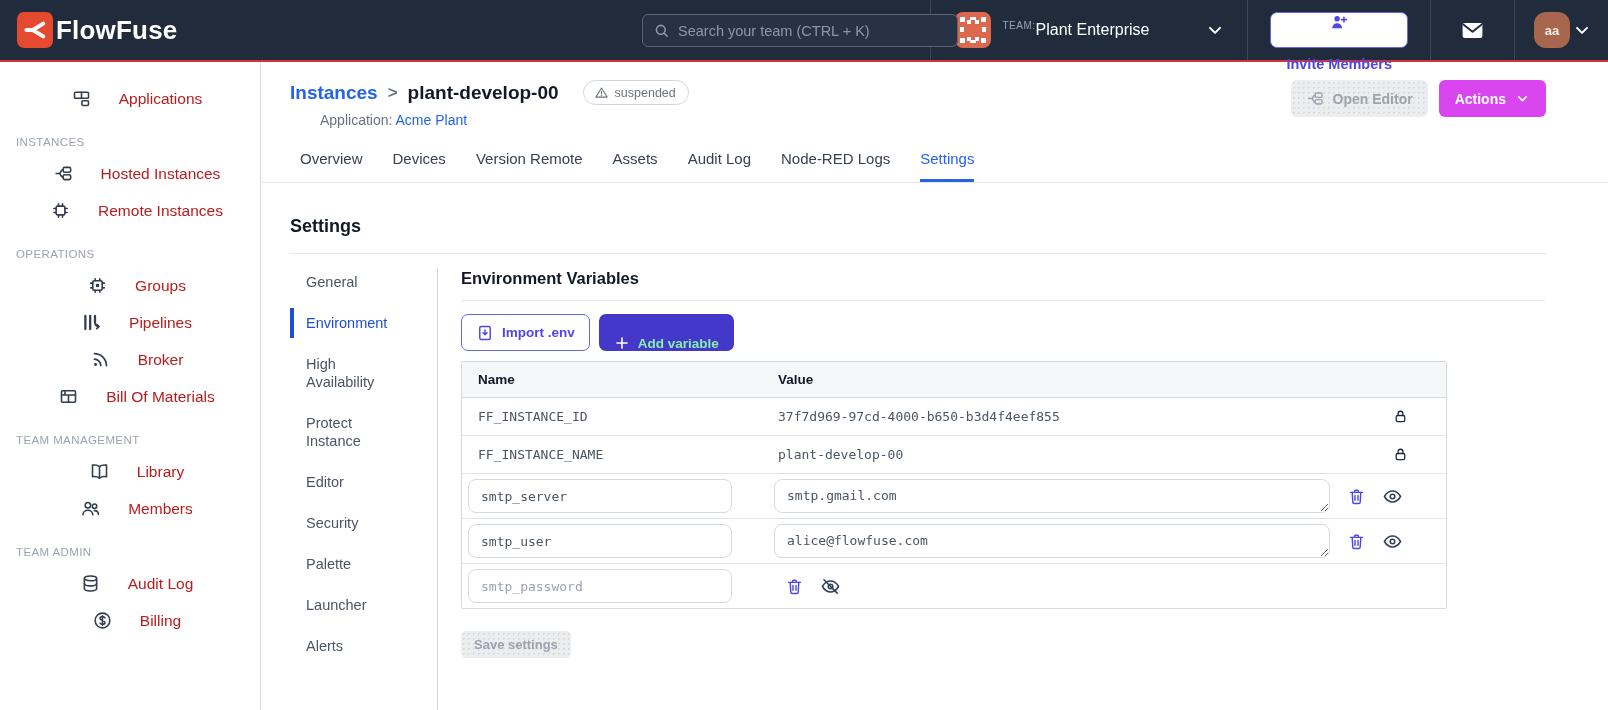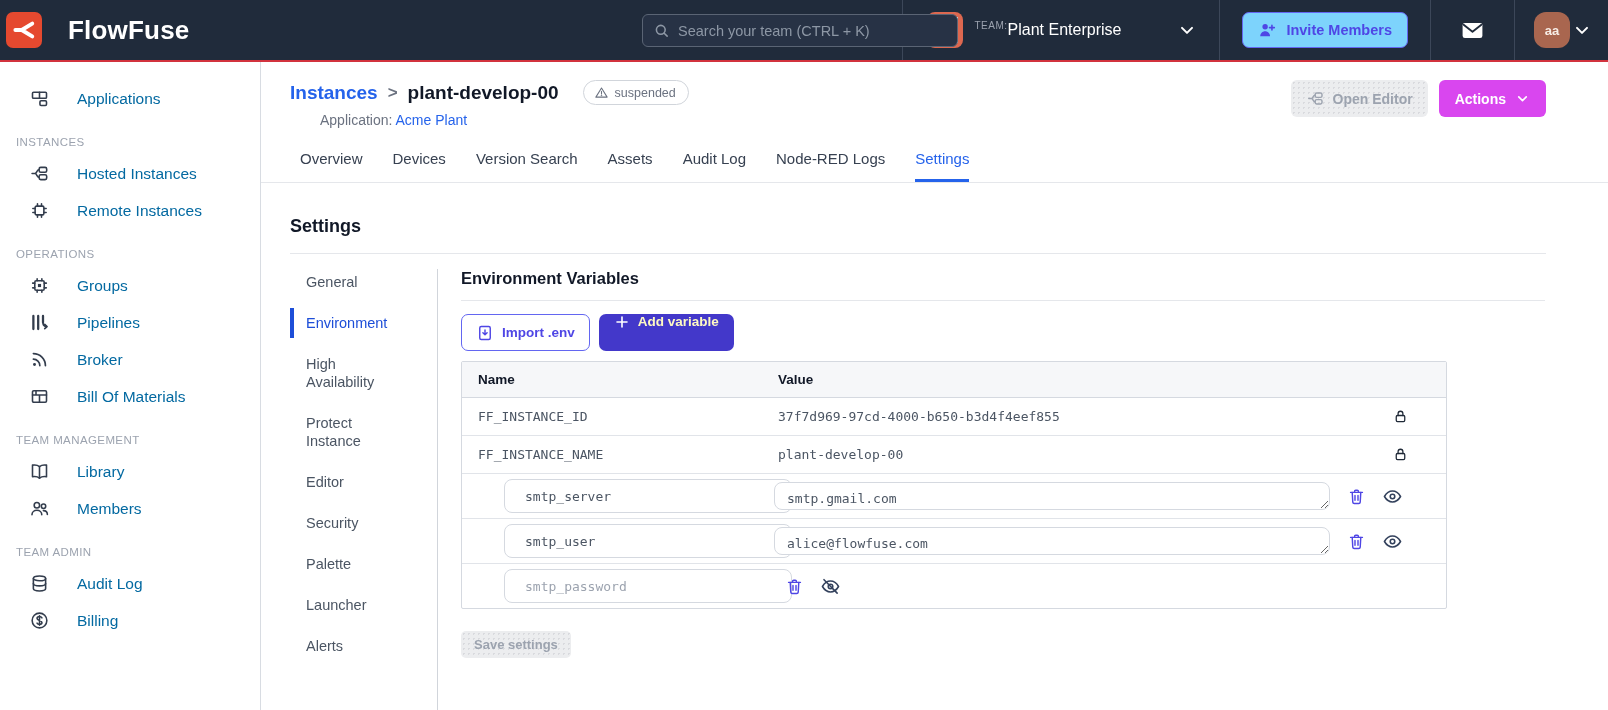--- a/index.html
+++ b/index.html
@@ -3,52 +3,52 @@
 <meta charset="utf-8">
 <style>
   * { margin:0; padding:0; box-sizing:border-box; }
   html,body { width:1608px; height:710px; overflow:hidden; background:#fff;
               font-family:"Liberation Sans", sans-serif; }
   .app { width:1608px; height:710px; display:flex; flex-direction:column; }
 
   
   .navbar { height:62px; background:#202B3B; border-bottom:2px solid #D2333E;
             display:flex; align-items:stretch; position:relative; flex:none; color:#fff; }
-  .brand { display:flex; align-items:center; gap:26px; padding-left:6px;justify-content:flex-end; }
+  .brand { display:flex; align-items:center; gap:3px; padding-left:17px;justify-content:flex-end; }
   .brand-mark { width:36px; height:36px; border-radius:7px; background:#E5492F;
                 display:flex; align-items:center; justify-content:center; }
   .brand-name { font-size:26px; font-weight:700; letter-spacing:.2px; }
   .nav-search { position:absolute; left:642px; top:14px; width:316px; height:33px;
                 background:#273245; border:1px solid #5A6474; border-radius:6px;
                 display:flex; align-items:center; gap:8px; padding:0 10px; }
   .nav-search input { background:transparent; border:none; outline:none; color:#C3CAD4;
                       font-size:14.5px; width:100%; font-family:"Liberation Sans",sans-serif; }
   .nav-search input::placeholder { color:#8D97A5; }
   .nav-right { margin-left:auto; display:flex; align-items:stretch; }
   .nav-cell { display:flex; align-items:center; border-left:1px solid #3C4759; padding:0 22px; cursor:pointer; }
   .team-avatar { width:36px; height:36px; border-radius:8px; margin-right:12px; flex:none; }
   .team-meta { display:flex; flex-direction:row; line-height:1.2; margin-right:56px; }
   .team-label { font-size:10px; color:#9CA3AF; letter-spacing:.5px; }
   .team-name { font-size:16px; color:#fff; }
-  .invite-btn { background:#7dd3fc; color:#4F46E5; border:1.5px solid #6366F1; border-radius:7px;
-                height:36px; display:flex; align-items:center; gap:9px; padding:0 15px;
-                font-size:14.5px; font-weight:700; cursor:pointer; font-family:inherit; }
+  .invite-btn { background:#ffffff; color:#4F46E5; border:1.5px solid #6366F1; border-radius:7px;
+                height:36px; display:flex; align-items:center; gap:24px; padding:0 15px;
+                font-size:14.5px; font-weight:700; cursor:pointer; font-family:inherit;flex-direction:column; }
   .avatar { width:36px; height:36px; border-radius:12px; background:#A9664F; color:#F7ECE5;
             display:flex; align-items:center; justify-content:center; font-size:13px; font-weight:700; }
 
   
   .shell { flex:1; display:flex; min-height:0; }
 
   
   .sidebar { width:261px; flex:none; background:#fff; border-right:1px solid #D8DCE2;
              padding-top:18px; overflow:hidden; }
   .side-section-label { font-size:11.5px; color:#9CA3AF; letter-spacing:.4px; padding:0 16px;
                         margin:19px 0 7px 0; }
   .side-item { display:flex; align-items:center; gap:27px; padding:8px 16px 8px 29px;
-               font-size:15.5px; color:#0369a1; cursor:pointer; height:37px; }
+               font-size:15.5px; color:#b91c1c; cursor:pointer; height:37px;justify-content:center; }
   .side-item .icn { width:21px; height:21px; color:#333D4D; flex:none; display:flex; }
   svg { display:block; }
 
   
   .main { flex:1; min-width:0; display:flex; flex-direction:column; background:#fff; }
   .page-header { display:flex; align-items:flex-start; padding:18px 62px 0 29px; }
   .crumb-row { display:flex; align-items:center; gap:10px; }
   .crumb-link { color:#2563EB; font-size:19px; font-weight:700; cursor:pointer; }
   .crumb-sep { color:#6B7280; font-size:17px; font-weight:700; }
   .crumb-current { color:#111827; font-size:19px; font-weight:700; }
@@ -88,38 +88,38 @@
                  border-bottom:1px solid #E5E7EB; }
   .env-toolbar { display:flex; gap:9px; margin-top:13px; width:952px; }
   .env-search { flex:1; height:37px; border:1px solid #D1D5DB; border-radius:8px;
                 display:flex; align-items:center; gap:9px; padding:0 12px; background:#fff; }
   .env-search input { border:none; outline:none; font-size:14px; width:100%; color:#374151;
                       font-family:"Liberation Sans",sans-serif; }
   .env-search input::placeholder { color:#9CA3AF; }
   .btn-outline { background:#fff; color:#4F46E5; border:1px solid #6366F1; border-radius:7px;
                  height:37px; padding:0 14px; font-size:13.5px; font-weight:700;
                  display:flex; align-items:center; gap:8px; cursor:pointer; font-family:inherit; }
-  .btn-add { background:#4338CA; color:#fef9c3; border:none; border-radius:7px; height:37px;
-             padding:0 15px; font-size:13.5px; font-weight:700; display:flex; align-items:flex-start;
+  .btn-add { background:#4338CA; color:#86efac; border:none; border-radius:7px; height:37px;
+             padding:0 15px; font-size:13.5px; font-weight:700; display:flex; align-items:flex-end;
              gap:8px; cursor:pointer; font-family:inherit; }
 
   .env-table { width:986px; border:1px solid #D5D9E0; border-radius:2px; margin-top:10px; }
   .t-row { display:grid; grid-template-columns:300px 1fr 118px; align-items:center; }
   .t-head { background:#F6F7F9; height:36px; border-bottom:1px solid #D5D9E0; }
   .t-head .t-cell { font-size:13.5px; font-weight:700; color:#111827; }
   .t-cell { padding-left:16px; }
   .mono { font-family:"DejaVu Sans Mono", monospace; font-size:13px; color:#4B5563; }
   .t-locked { height:38px; border-bottom:1px solid #E1E4E9; }
   .t-edit { padding:5px 0 5px 6px; border-bottom:1px solid #E1E4E9; }
   .t-edit:last-child, .t-locked:last-child { border-bottom:none; }
-  .name-input { width:288px; height:34px; border:1px solid #D5D9E0; border-radius:8px;
-                padding:0 20px; font-family:"DejaVu Sans Mono", monospace; font-size:13px;
-                color:#4B5563; outline:none;margin-left:36px; }
+  .name-input { width:264px; height:34px; border:1px solid #D5D9E0; border-radius:8px;
+                padding:0 12px; font-family:"DejaVu Sans Mono", monospace; font-size:13px;
+                color:#4B5563; outline:none; }
   .name-input.dim { color:#9CA3AF; }
-  .value-area { width:556px; height:28px; border:1px solid #D5D9E0; border-radius:8px;
+  .value-area { width:556px; height:34px; border:1px solid #D5D9E0; border-radius:8px;
                 padding:8px 12px 0 12px; font-family:"DejaVu Sans Mono", monospace; font-size:13px;
                 color:#4B5563; outline:none; resize:both; margin-left:6px; overflow:hidden; }
   .value-area::placeholder { color:#9CA3AF; }
   .row-actions { display:flex; align-items:center; justify-content:flex-start; gap:16px; padding-left:17px; }
   .icon-btn { background:none; border:none; padding:0; cursor:pointer; display:flex; }
   .lock-wrap { display:flex; justify-content:center; padding-left:26px; }
 
   .save-btn { margin-top:22px; background-color:#ECEDEF;
               background-image:radial-gradient(#D9DADE 1px, transparent 1px); background-size:5px 5px;
               color:#9CA3AF; border:none; border-radius:5px; height:27px; padding:0 13px;
@@ -375,21 +375,21 @@
                 <path d="M6 9.5 12 15.5 18 9.5"></path>
               </svg>
             </span>
           </button>
         </div>
       </div>
 
       <div class="tabs">
         <span class="tab">Overview</span>
         <span class="tab">Devices</span>
-        <span class="tab">Version Search</span>
+        <span class="tab">Version Remote</span>
         <span class="tab">Assets</span>
         <span class="tab">Audit Log</span>
         <span class="tab">Node-RED Logs</span>
         <span class="tab active">Settings</span>
       </div>
 
       <div class="settings-title">Settings</div>
       <hr class="settings-hr">
 
       <div class="settings-body">

